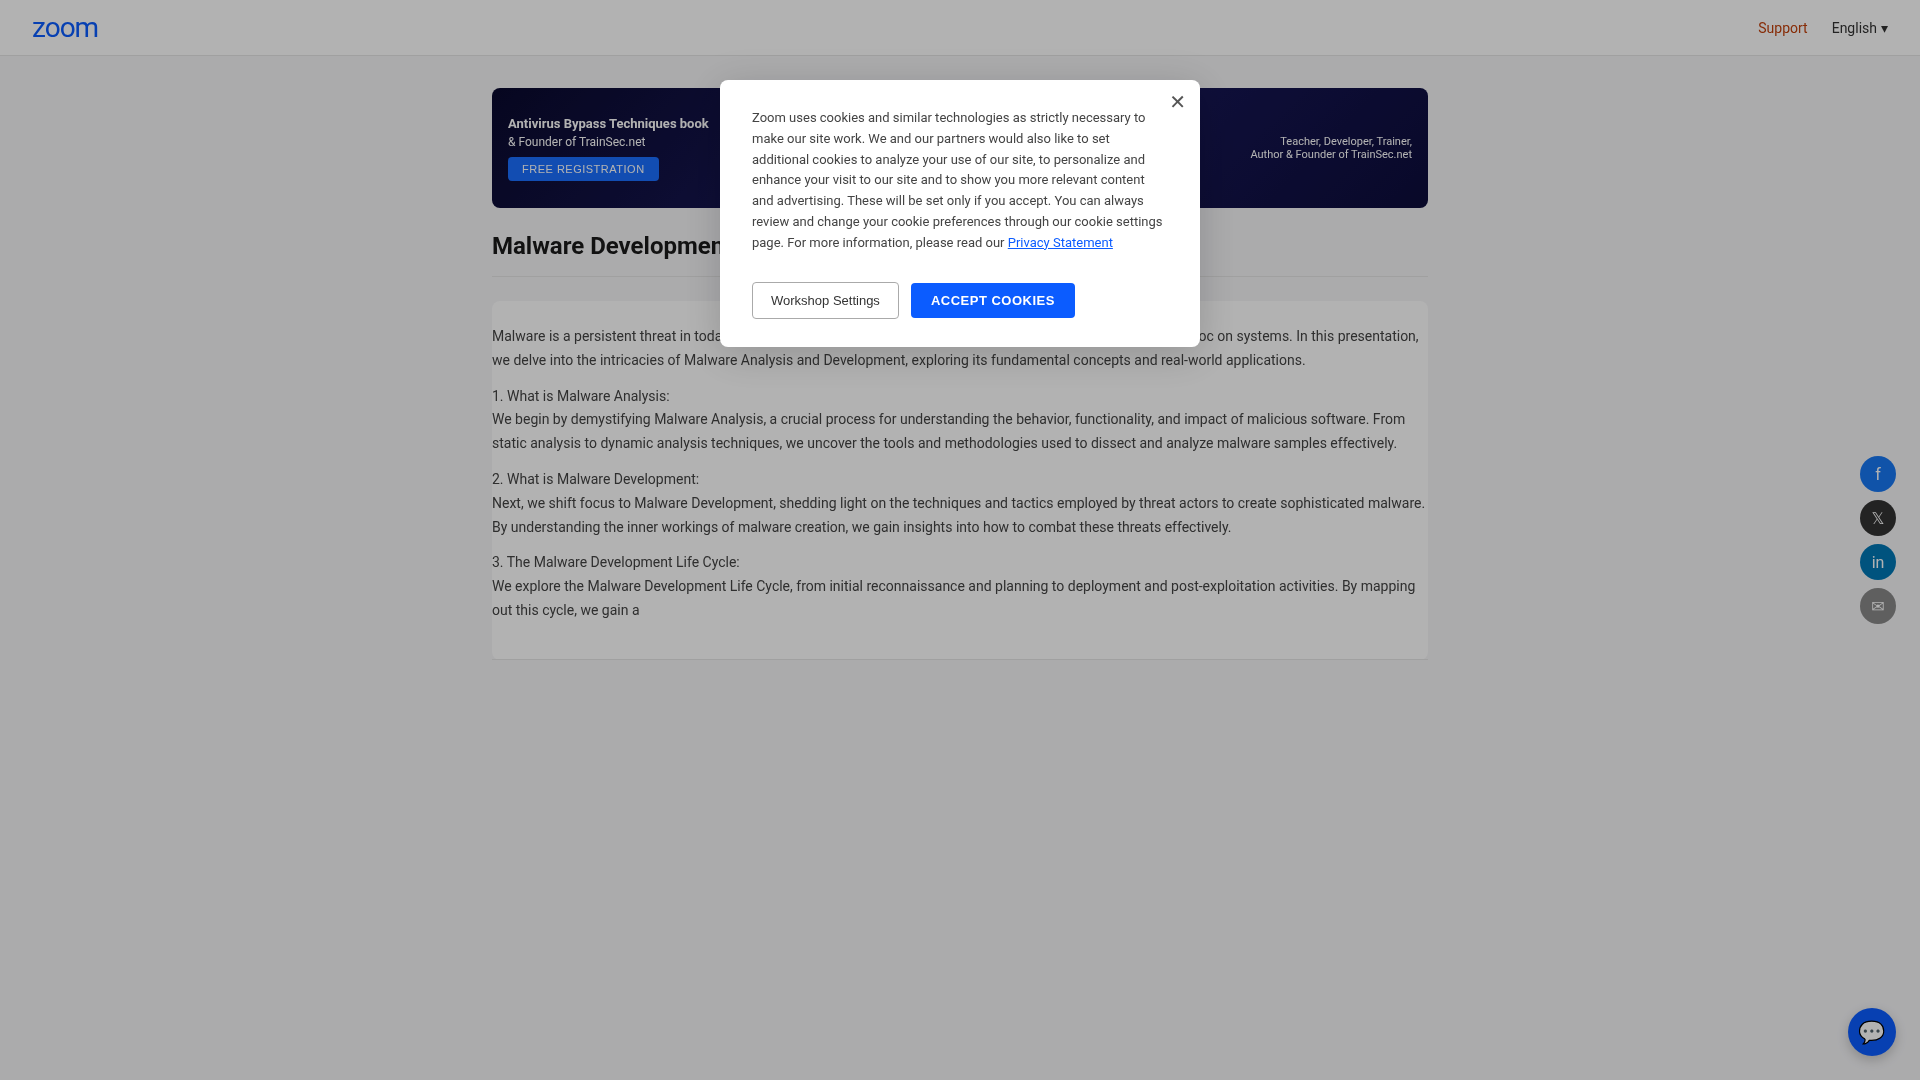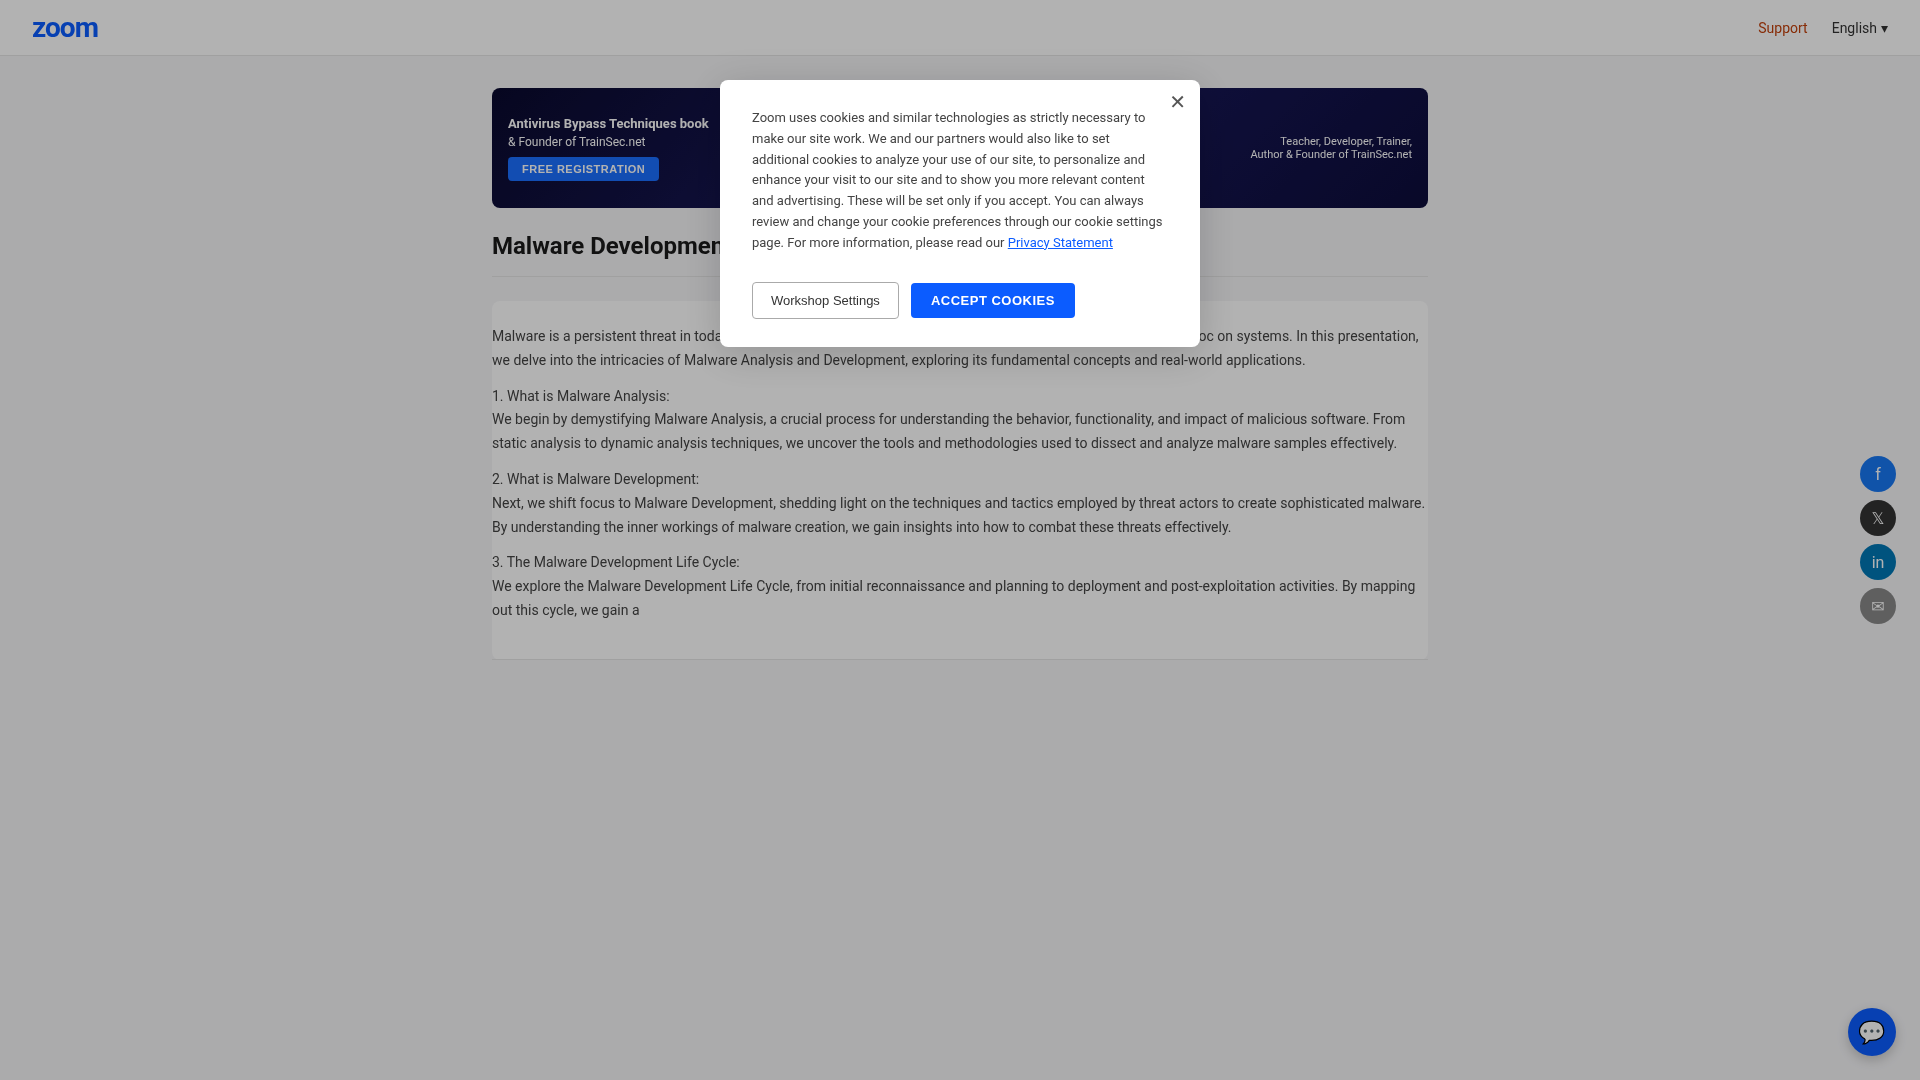--- a/index.html
+++ b/index.html
@@ -20,21 +20,21 @@
       padding: 0 32px;
       border-bottom: 1px solid #e5e5e5;
       position: fixed;
       top: 0;
       left: 0;
       right: 0;
       z-index: 100;
     }
     .zoom-logo {
       font-size: 28px;
-      font-weight: 700;
+      font-weight: 400;
       color: #0b5cff;
       letter-spacing: -1px;
     }
     .header-right {
       display: flex;
       align-items: center;
       gap: 24px;
     }
     .header-support {
       color: #c2410c;
@@ -91,21 +91,21 @@
       color: #fff;
       margin-bottom: 4px;
     }
     .banner-reg-btn {
       background: #1a6fff;
       color: #fff;
       border: none;
       padding: 6px 14px;
       border-radius: 4px;
       font-size: 11px;
-      font-weight: bold;
+      font-weight: normal;
       cursor: pointer;
       margin-top: 8px;
       letter-spacing: 0.5px;
     }
     .banner-right {
       flex: 1;
       color: #fff;
       font-size: 11px;
       text-align: right;
     }

